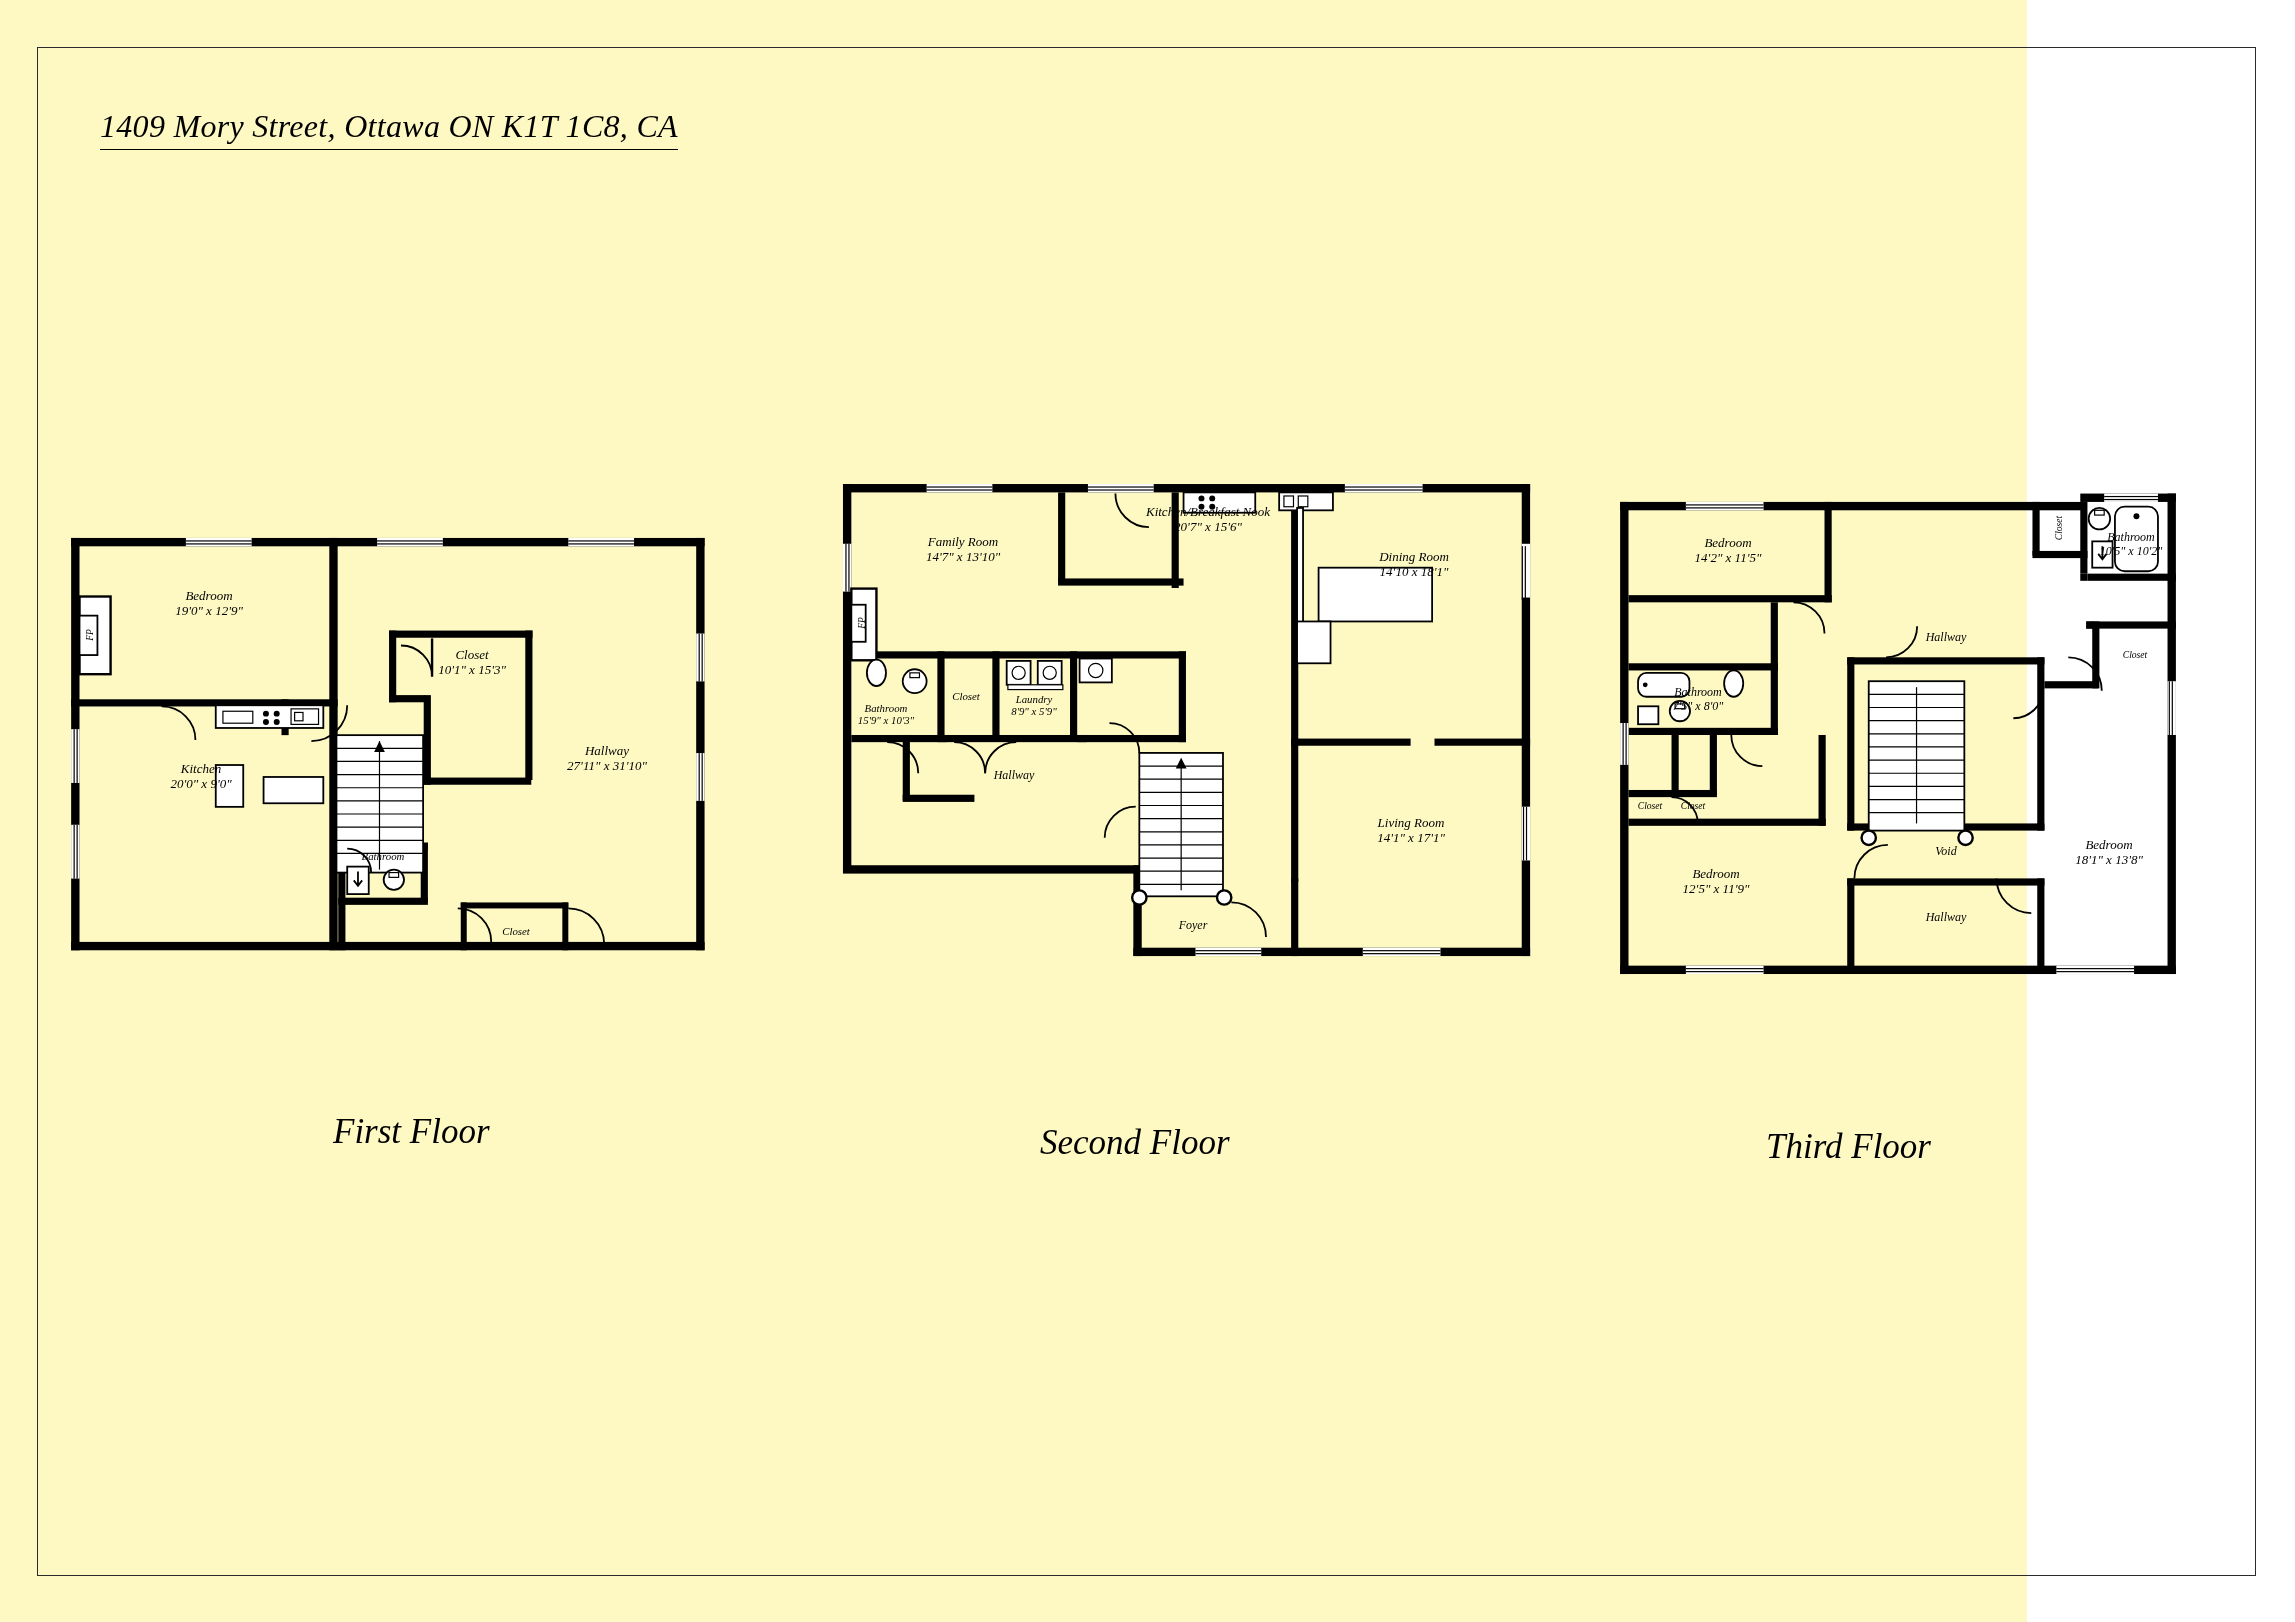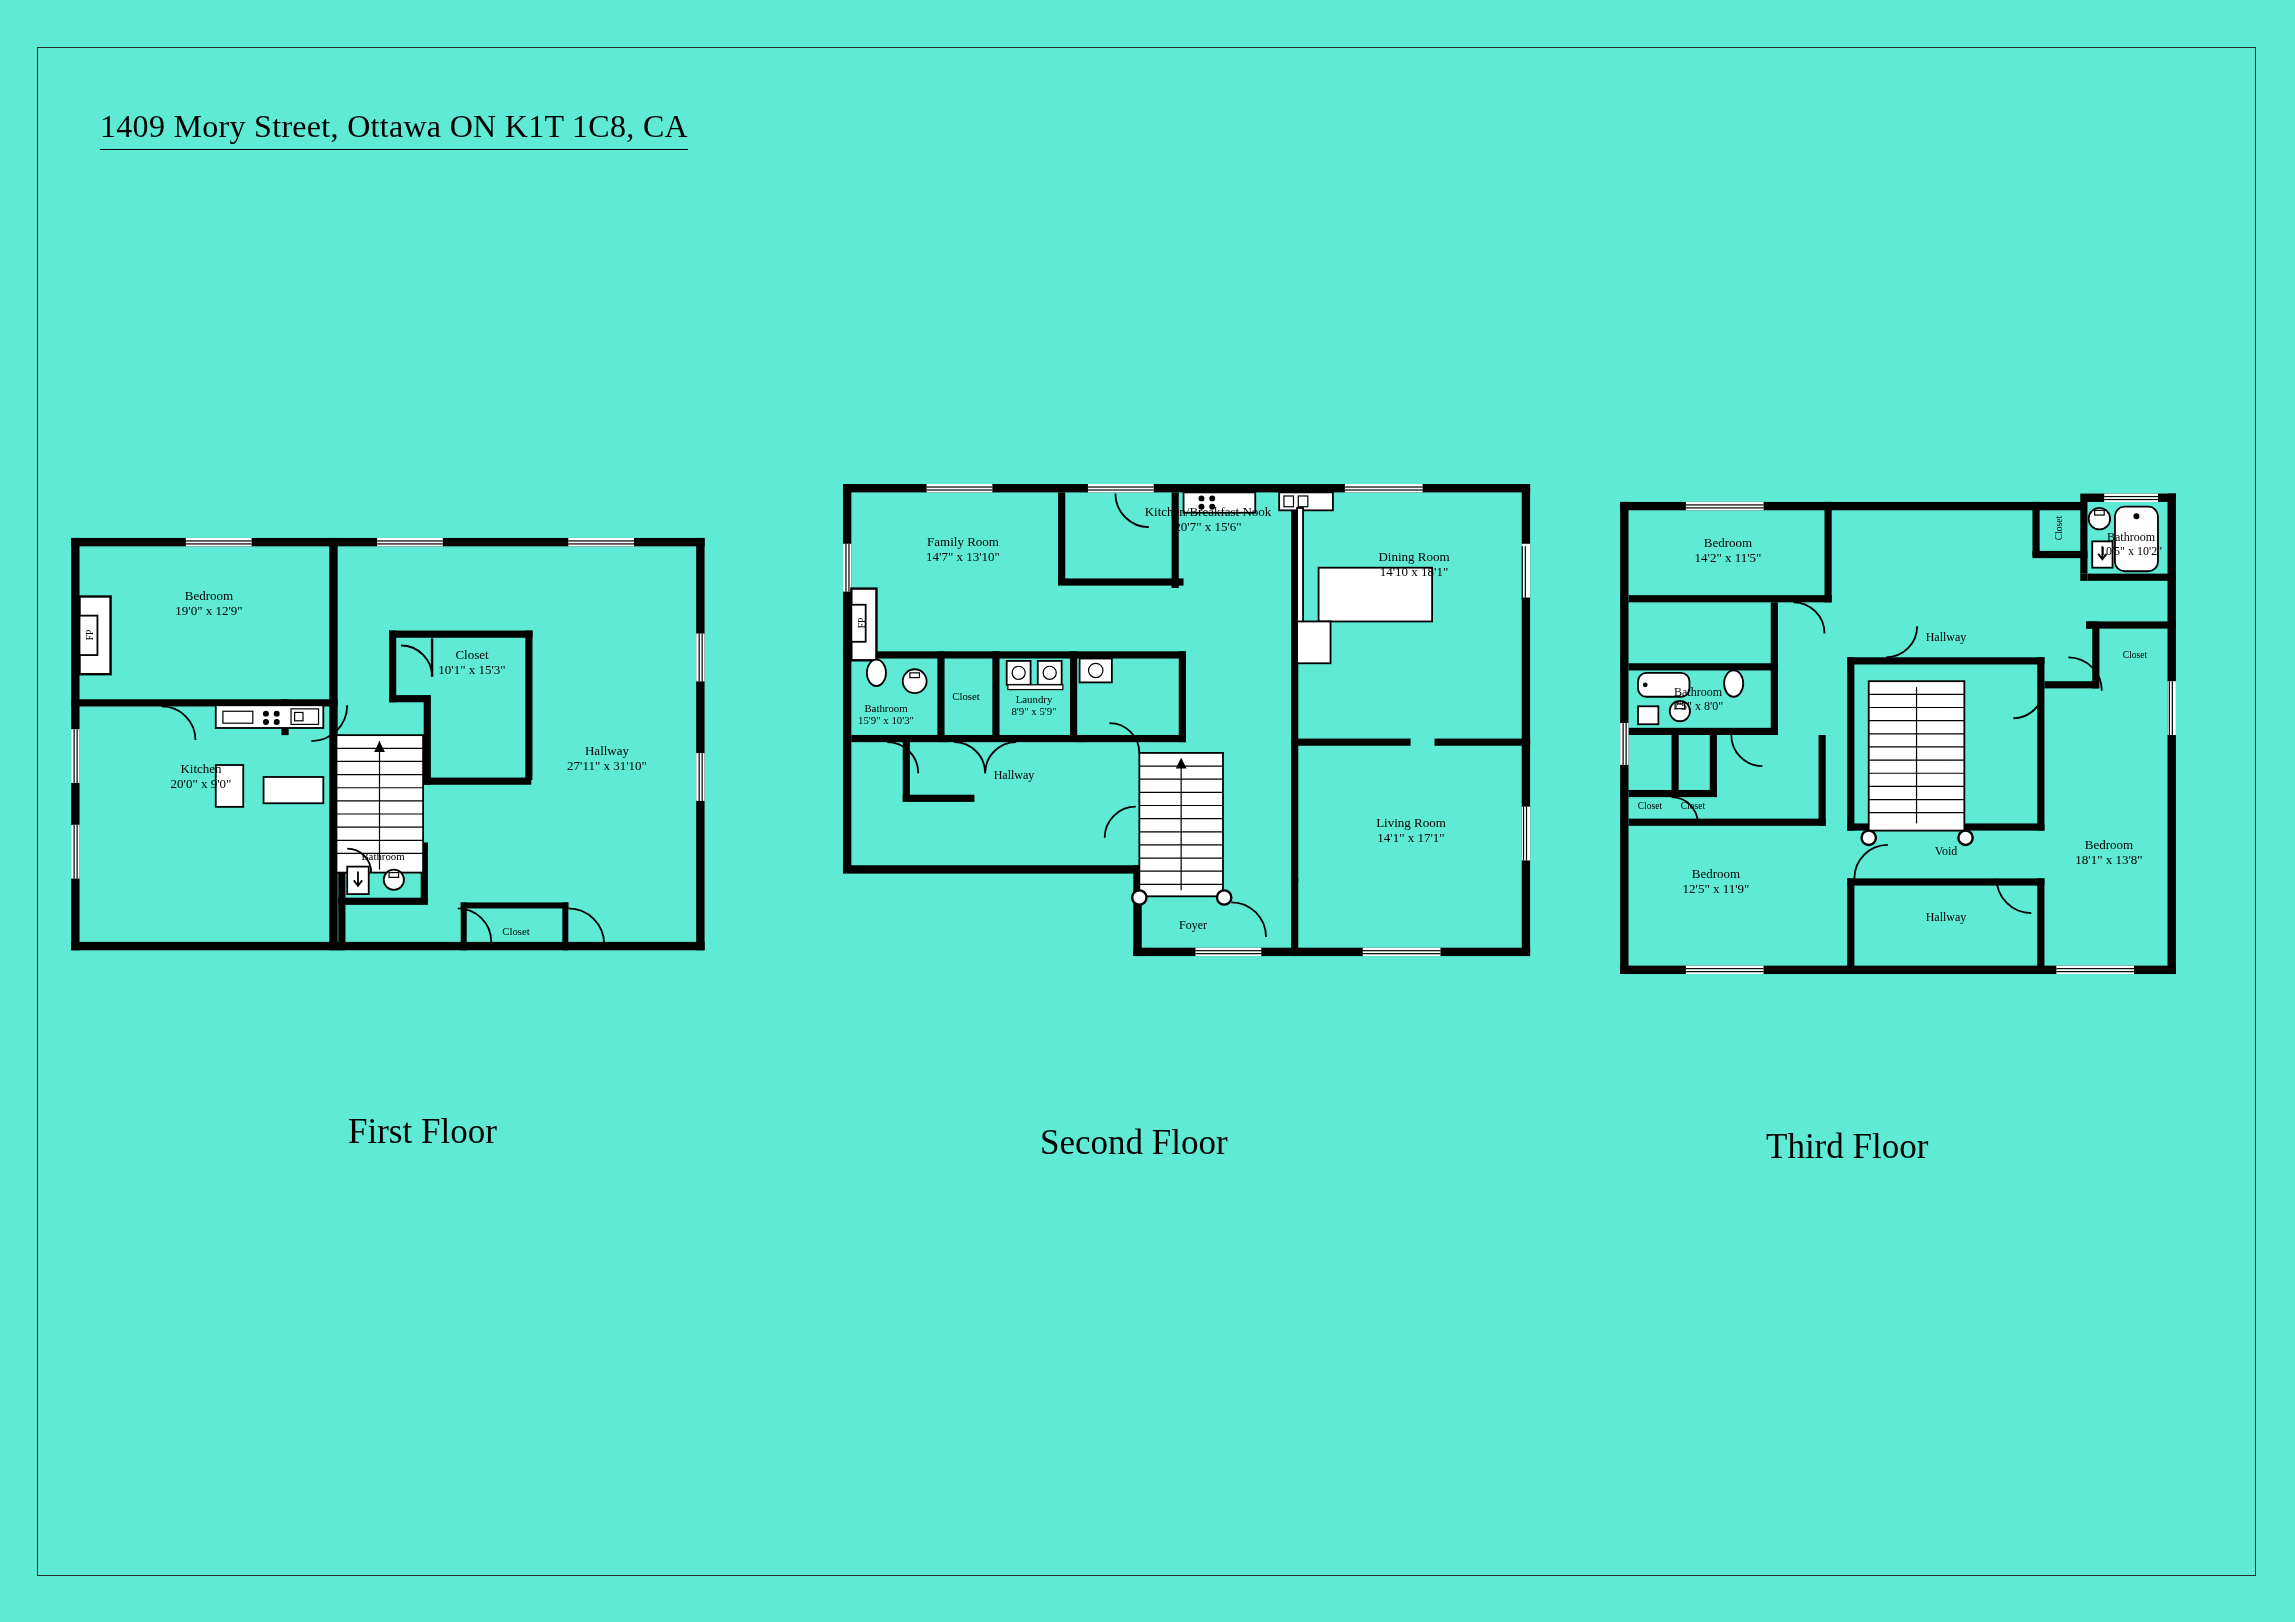--- a/index.html
+++ b/index.html
@@ -9,23 +9,24 @@
   }
   body {
     width: 2295px;
     height: 1623px;
     font-family: "Liberation Serif", serif;
     color: #000000;
     overflow: hidden;
   }
   #page {
     position: relative;
-    width: 2295px;
+    width: 2027px;
     height: 1623px;
-    background: #5eead4;
+    background: #fef9c3;
+    font-style: italic;
   }
   #page-border {
     position: absolute;
     left: 37px;
     top: 47px;
     width: 2219px;
     height: 1529px;
     border: 1.8px solid #2b2b2b;
     box-sizing: border-box;
   }
@@ -199,21 +200,21 @@
     <div class="lbl t11" style="left:317px; top:330px;">
       <span class="nm">Bathroom</span>
     </div>
     <div class="lbl t11" style="left:450px; top:405px;">
       <span class="nm">Closet</span>
     </div>
     <div class="lbl t10 vert" style="left:24px; top:109px;">
       <span class="nm">FP</span>
     </div>
   </div>
-  <div class="floor-caption" style="left:348px; top:1112px;">First Floor</div>
+  <div class="floor-caption" style="left:333px; top:1112px;">First Floor</div>
 
   <div class="plan" style="left:837px; top:472px; width:717px; height:520px;">
     <svg width="717" height="520" viewBox="0 0 1200 870" xmlns="http://www.w3.org/2000/svg">
       <g fill="#000" stroke="none">
 
         <rect x="10" y="20" width="1150" height="14"></rect>
         <rect x="10" y="20" width="14" height="650"></rect>
         <rect x="1146" y="20" width="14" height="790"></rect>
         <rect x="10" y="658" width="500" height="14"></rect>
         <rect x="496" y="658" width="14" height="152"></rect>

